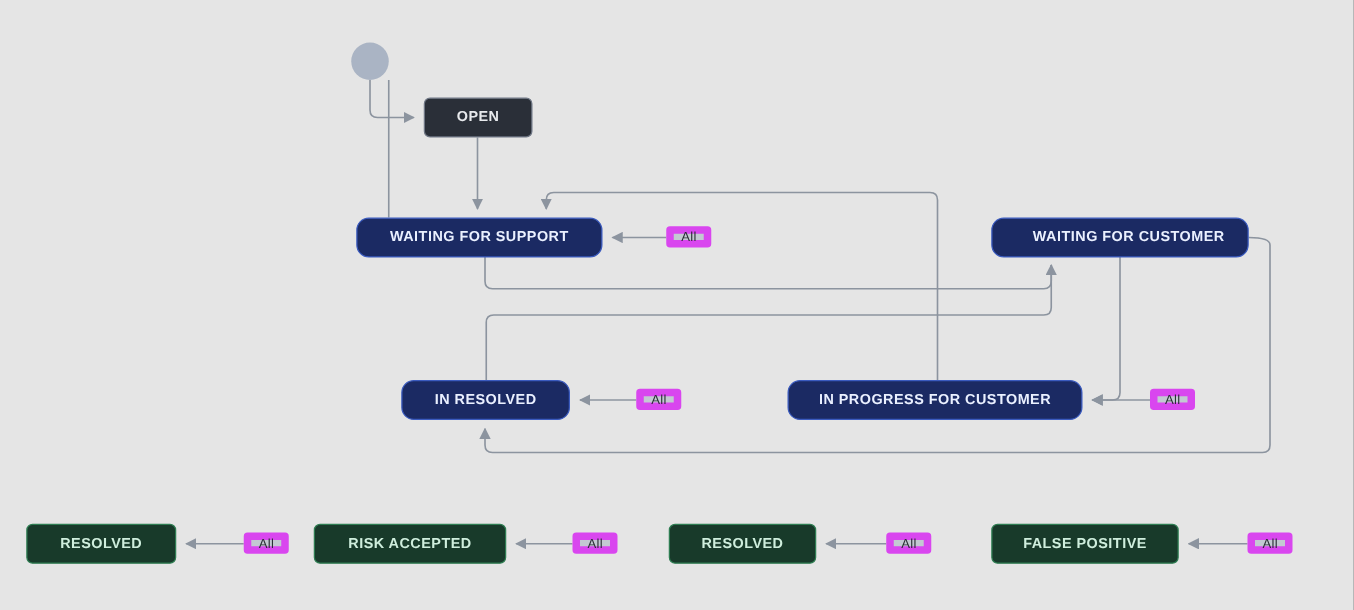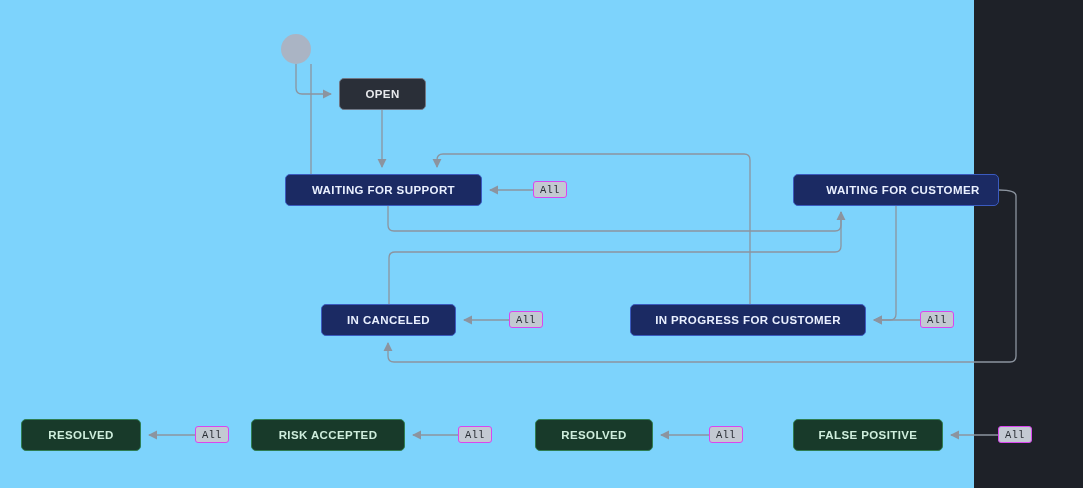--- a/index.html
+++ b/index.html
@@ -1,32 +1,32 @@
 <!DOCTYPE html>
 <html><head>
 <meta charset="utf-8">
 <style>
   html,body{margin:0;padding:0;background:#1e2128;}
   body{width:1083px;height:488px;overflow:hidden;font-family:"Liberation Sans",sans-serif;}
-  #canvas{position:relative;width:974px;height:488px;background:#7dd3fc;}
+  #canvas{position:relative;width:1083px;height:488px;background:#e5e5e5;}
   #edges{position:absolute;left:0;top:0;width:1083px;height:488px;}
 
   .node{position:absolute;box-sizing:border-box;display:flex;align-items:center;
         justify-content:center;border-radius:5px;border-width:1px;border-style:solid;
         font-size:11.5px;font-weight:bold;letter-spacing:.4px;white-space:nowrap;}
   .node.initial{background:#2a2f38;border-color:#6f7785;color:#e8eaed;}
-  .node.indeterminate{background:#1b2a63;border-color:#3b5bbf;color:#eaf0ff;}
+  .node.indeterminate{background:#1b2a63;border-color:#3b5bbf;color:#eaf0ff;border-radius:10px;}
   .node.done{background:#183a2a;border-color:#2e7d52;color:#cfeedd;}
 
   .start-circle{position:absolute;border-radius:50%;background:#aab4c4;}
 
   .badge{position:absolute;box-sizing:border-box;display:flex;align-items:center;
-         justify-content:center;border-radius:3px;background:#c3c9d2;border:1px solid #d946ef;
+         justify-content:center;border-radius:3px;background:#c3c9d2;border:6px solid #d946ef;
          color:#2b2f36;font-size:10.5px;font-weight:normal;letter-spacing:.2px;
-         height:17px;padding:0 6px;font-family:Liberation Mono, monospace;}
+         height:17px;padding:0 6px;}
 </style>
 </head>
 <body>
 
 <div id="canvas">
 
   <svg id="edges" viewBox="0 0 1083 488" xmlns="http://www.w3.org/2000/svg">
     <defs>
       <marker id="arr" viewBox="0 0 10 10" refX="9" refY="5" markerWidth="7" markerHeight="7" orient="auto-start-reverse">
         <path d="M 0 0 L 10 5 L 0 10 z" fill="#8c949f"></path>
@@ -66,21 +66,21 @@
       <div class="node initial" style="left: 339px; top: 78px; width: 87px; height: 32px;">
         <span>OPEN</span>
       </div>
       <div class="node indeterminate" style="left: 285px; top: 174px; width: 197px; height: 32px;">
         <span>WAITING FOR SUPPORT</span>
       </div>
       <div class="node indeterminate" style="left: 793px; top: 174px; width: 206px; height: 32px; padding-left: 14px;">
         <span>WAITING FOR CUSTOMER</span>
       </div>
       <div class="node indeterminate" style="left: 321px; top: 304px; width: 135px; height: 32px;">
-        <span>IN CANCELED</span>
+        <span>IN RESOLVED</span>
       </div>
       <div class="node indeterminate" style="left: 630px; top: 304px; width: 236px; height: 32px;">
         <span>IN PROGRESS FOR CUSTOMER</span>
       </div>
       <div class="node done" style="left: 21px; top: 419px; width: 120px; height: 32px;">
         <span>RESOLVED</span>
       </div>
       <div class="node done" style="left: 251px; top: 419px; width: 154px; height: 32px;">
         <span>RISK ACCEPTED</span>
       </div>

